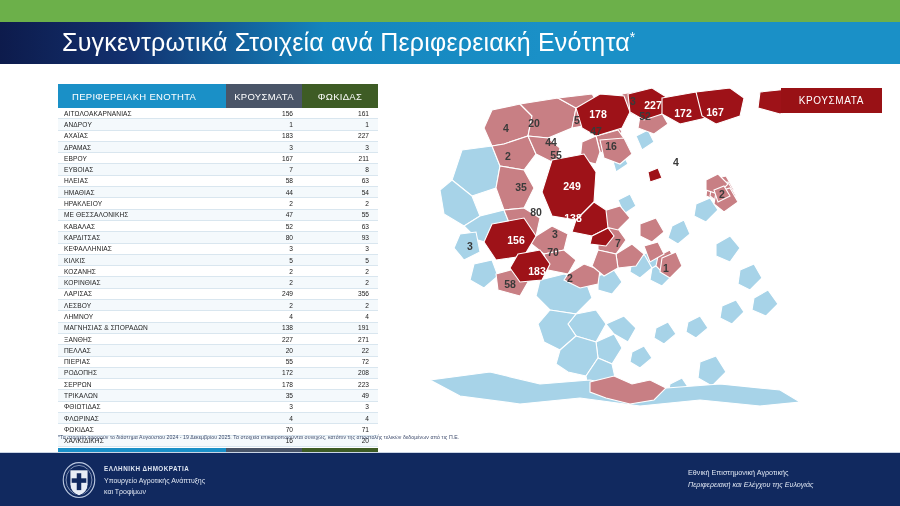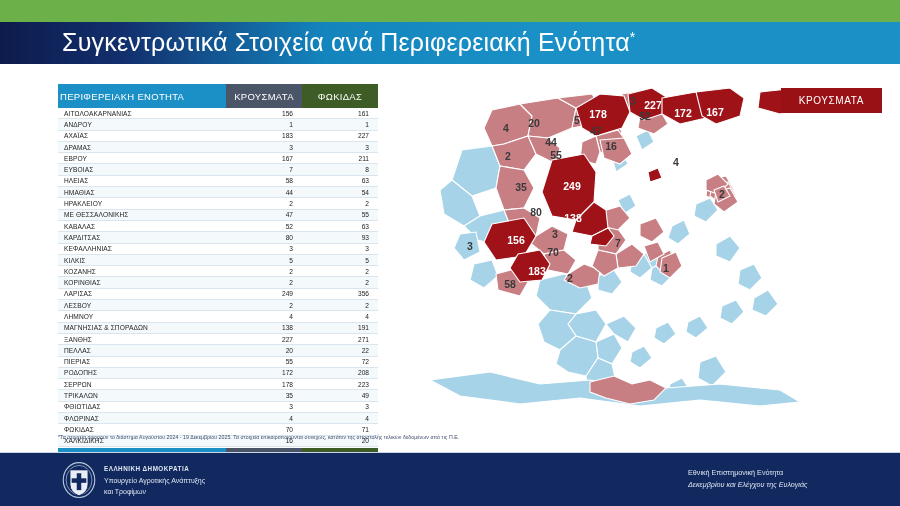--- a/index.html
+++ b/index.html
@@ -12,21 +12,21 @@
   .title-band { position:absolute; left:0; top:22px; width:900px; height:42px;
     background:linear-gradient(90deg,#0d1b4c 0%, #12306e 14%, #1484bd 36%, #1a90c7 60%, #1a90c7 100%); }
   .title-text { position:absolute; left:62px; top:28px; font-size:25px; color:#ffffff;
     letter-spacing:.2px; white-space:nowrap; }
   .title-text sup { font-size:14px; vertical-align:super; }
 
   
   .table-wrap { position:absolute; left:58px; top:84px; width:320px; }
   .thead { display:flex; height:24px; }
   .th { display:flex; align-items:center; font-size:9.5px; color:#ffffff; letter-spacing:.3px; }
-  .th-name { width:168px; background:#1a90c7; padding-left:2px; }
+  .th-name { width:168px; background:#1a90c7; padding-left:14px; }
   .th-cases { width:76px; background:#4a5568; justify-content:center; }
   .th-culls { width:76px; background:#3e5c25; justify-content:center; }
 
   .trow { display:flex; height:11.3px; align-items:center;
     border-bottom:.6px solid #d9e6ef; background:#ffffff; }
   .trow:nth-child(even) { background:#f4f9fc; }
   .td-name { width:168px; padding-left:6px; font-size:6.6px; color:#222; letter-spacing:.1px;
     white-space:nowrap; overflow:hidden; }
   .td-num { width:76px; text-align:right; padding-right:9px; font-size:6.6px; color:#222; }
 
@@ -376,17 +376,17 @@
     <path d="M14 14 L46 14 L46 40 Q46 54 30 60 Q14 54 14 40 Z" fill="#e8edf6" stroke="#11295f" stroke-width="1.5"></path>
     <rect x="26" y="20" width="8" height="30" fill="#11295f"></rect>
     <rect x="17" y="29" width="26" height="8" fill="#11295f"></rect>
   </svg>
   <div class="gov-text">
     <div class="gov-1">ΕΛΛΗΝΙΚΗ ΔΗΜΟΚΡΑΤΙΑ</div>
     <div class="gov-2">Υπουργείο Αγροτικής Ανάπτυξης</div>
     <div class="gov-3">και Τροφίμων</div>
   </div>
   <div class="cmt-text">
-    <div class="cmt-1">Εθνική Επιστημονική Ενότητα</div>
-    <div>Δεκεμβρίου και Ελέγχου της Ευλογιάς</div>
+    <div class="cmt-1">Εθνική Επιστημονική Αγροτικής</div>
+    <div>Περιφερειακή και Ελέγχου της Ευλογιάς</div>
   </div>
 
 </div>
 
 </body></html>

